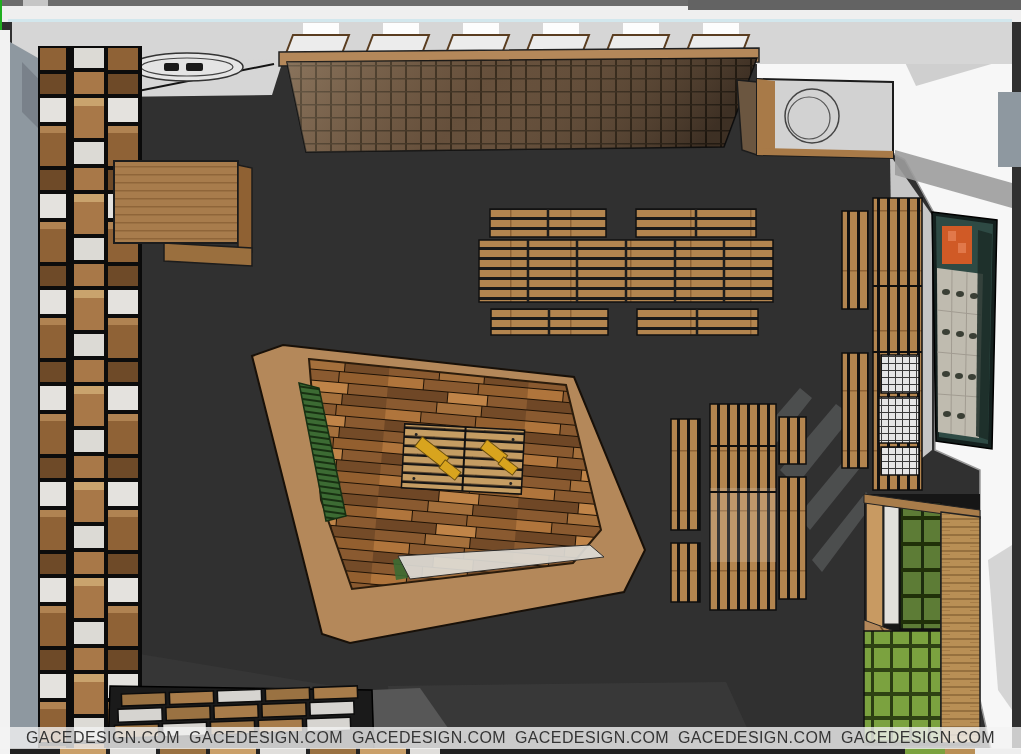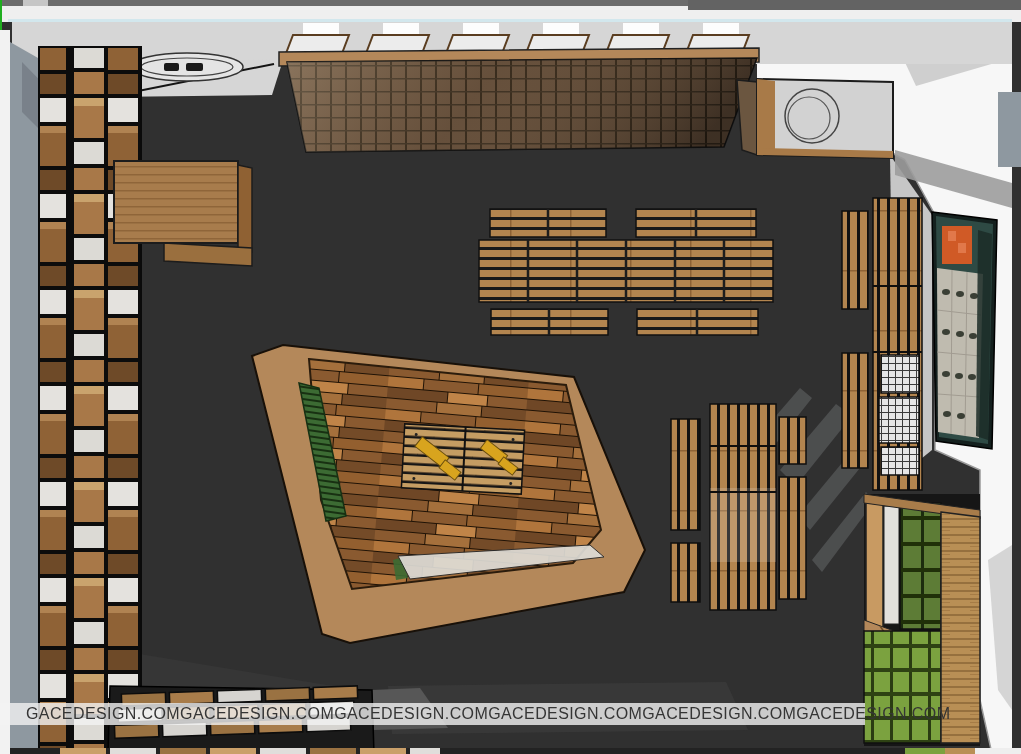--- a/index.html
+++ b/index.html
@@ -2,21 +2,21 @@
 <html><head>
 <meta charset="utf-8">
 <style>
   html,body{margin:0;padding:0;background:#202020;}
   .canvas{
     position:relative;width:1021px;height:754px;overflow:hidden;
     background:#303030;font-family:"Liberation Sans",sans-serif;
   }
   .scene-svg{position:absolute;left:0;top:0;}
   .watermark-band{
-    position:absolute;left:0;top:703px;width:865px;height:22px;
+    position:absolute;left:0;top:727px;width:1021px;height:22px;
     background:rgba(243,243,243,0.80);
     display:flex;align-items:center;justify-content:space-between;
     padding:7px 26px;box-sizing:border-box;
   }
   .watermark-band span{
     font-size:16px;color:#353535;letter-spacing:0.4px;white-space:nowrap;
   }
 </style>
 </head>
 <body>

